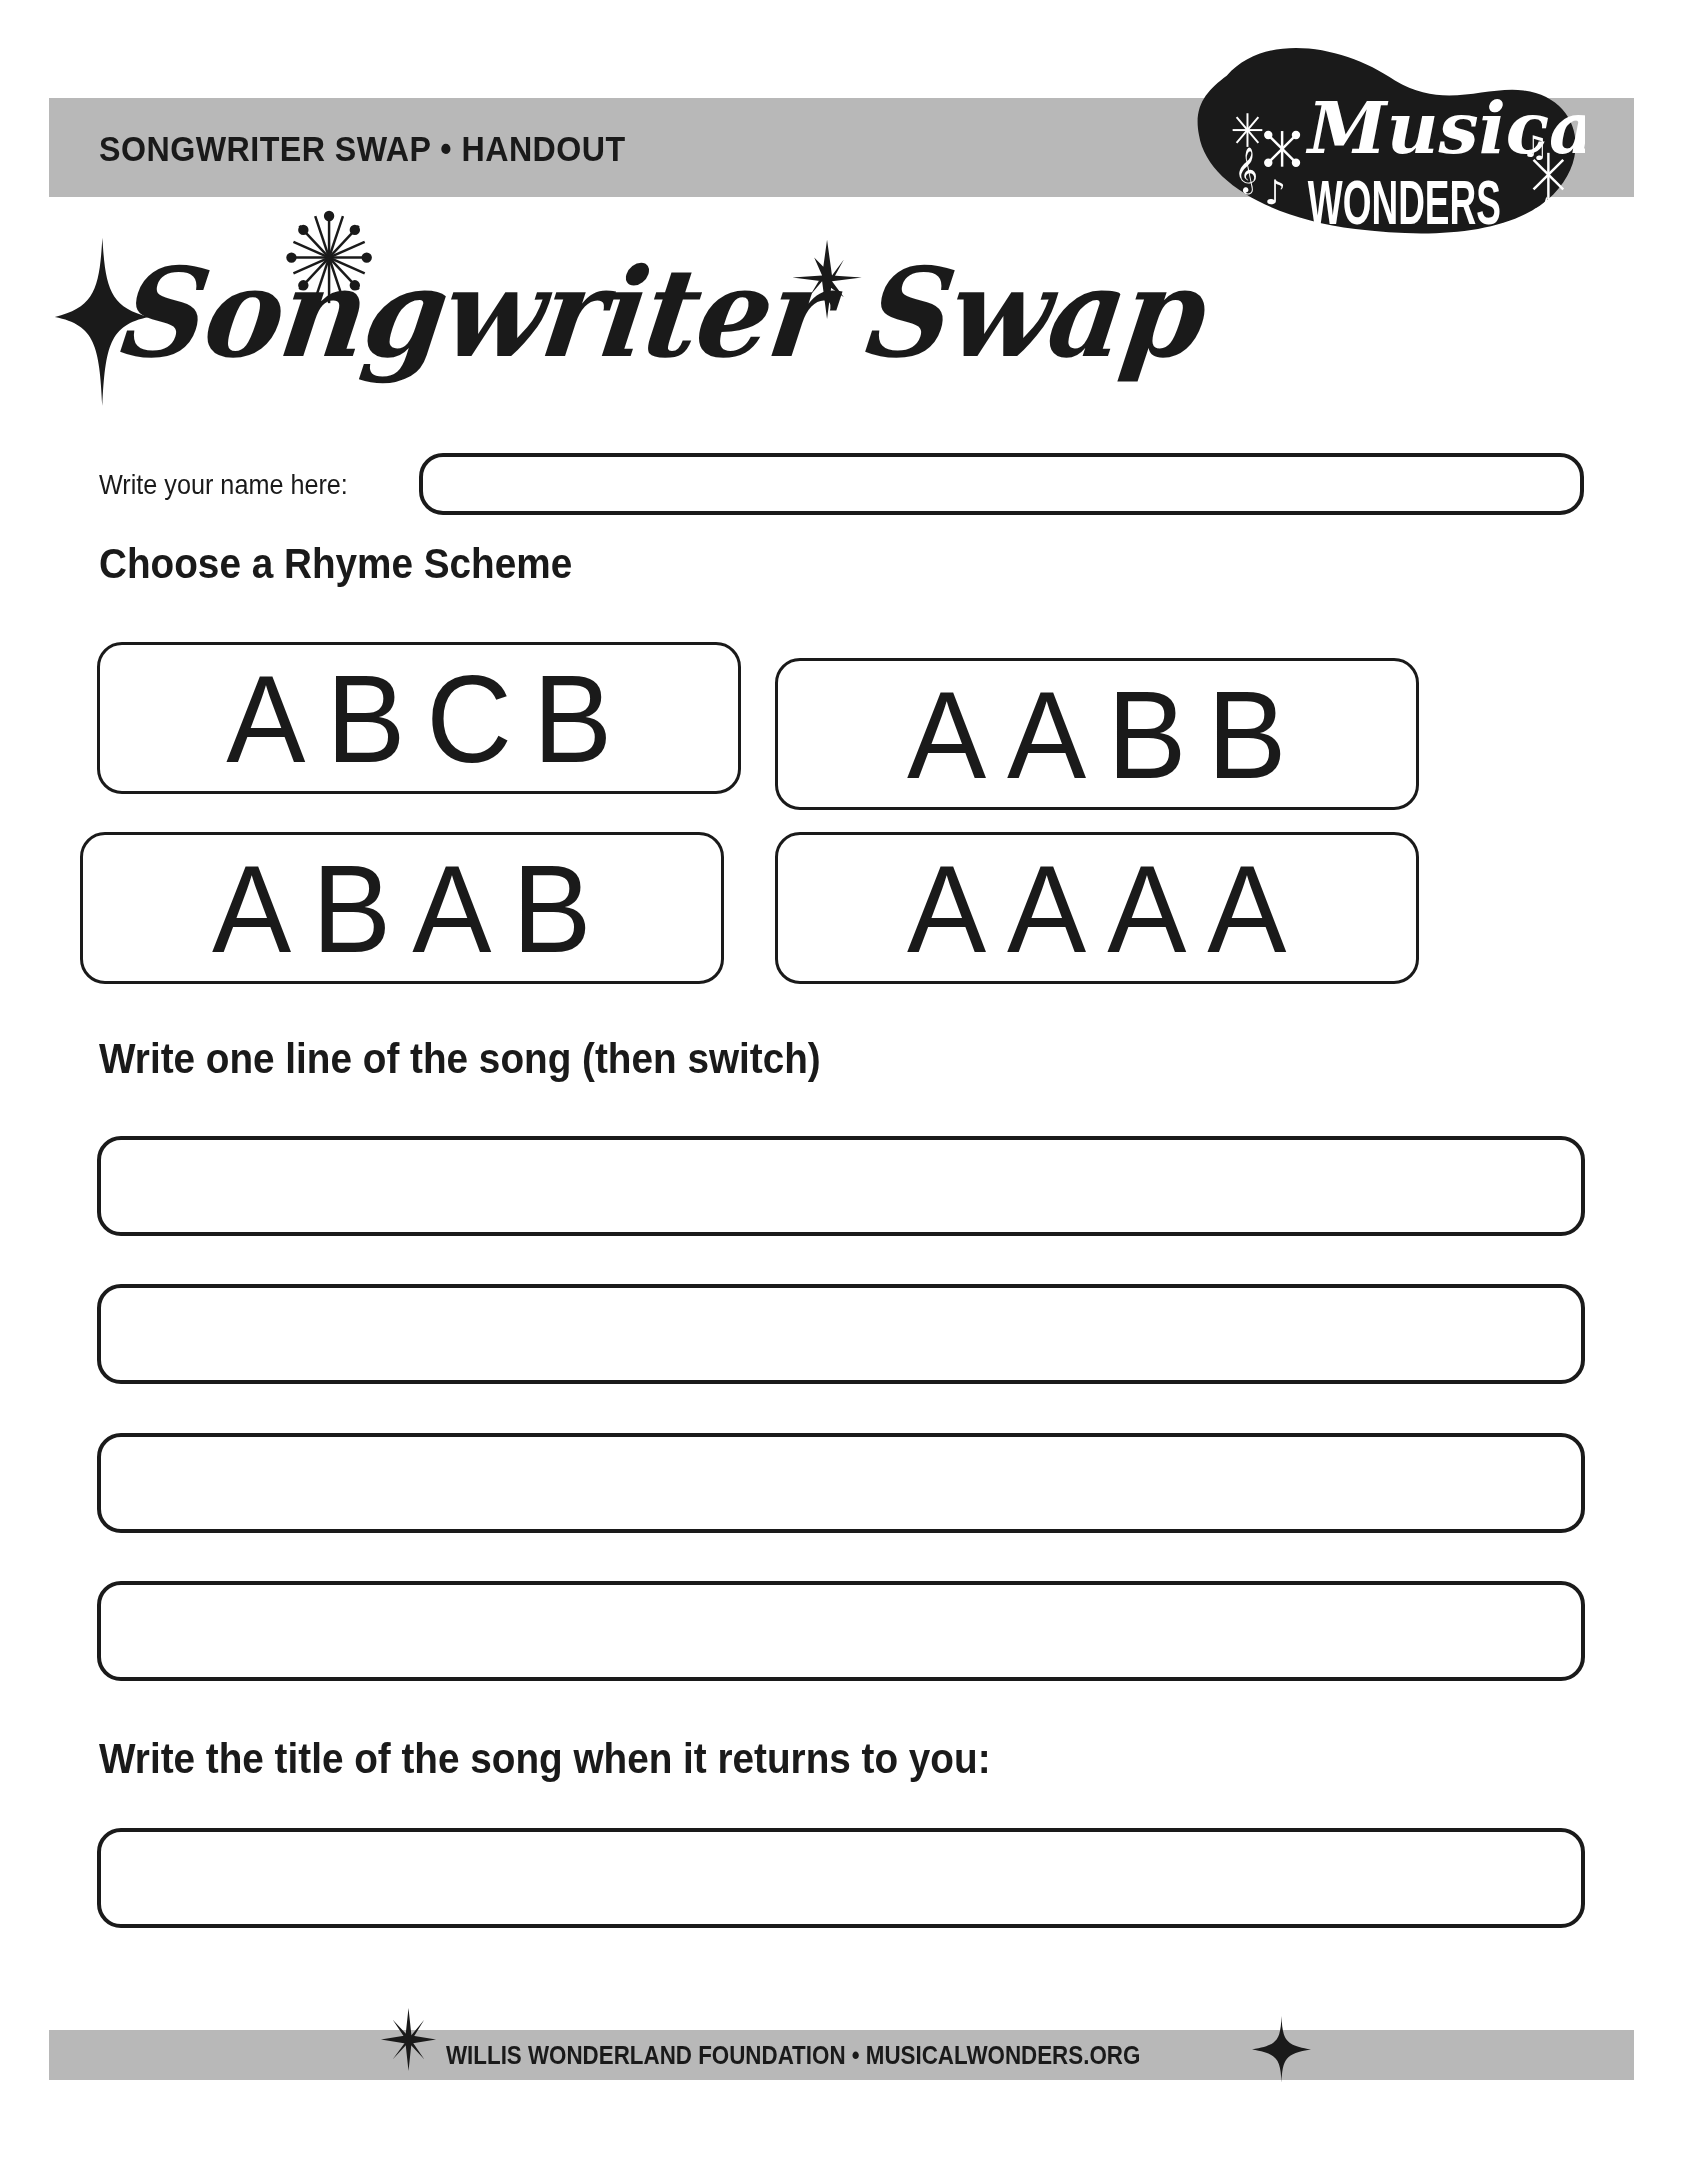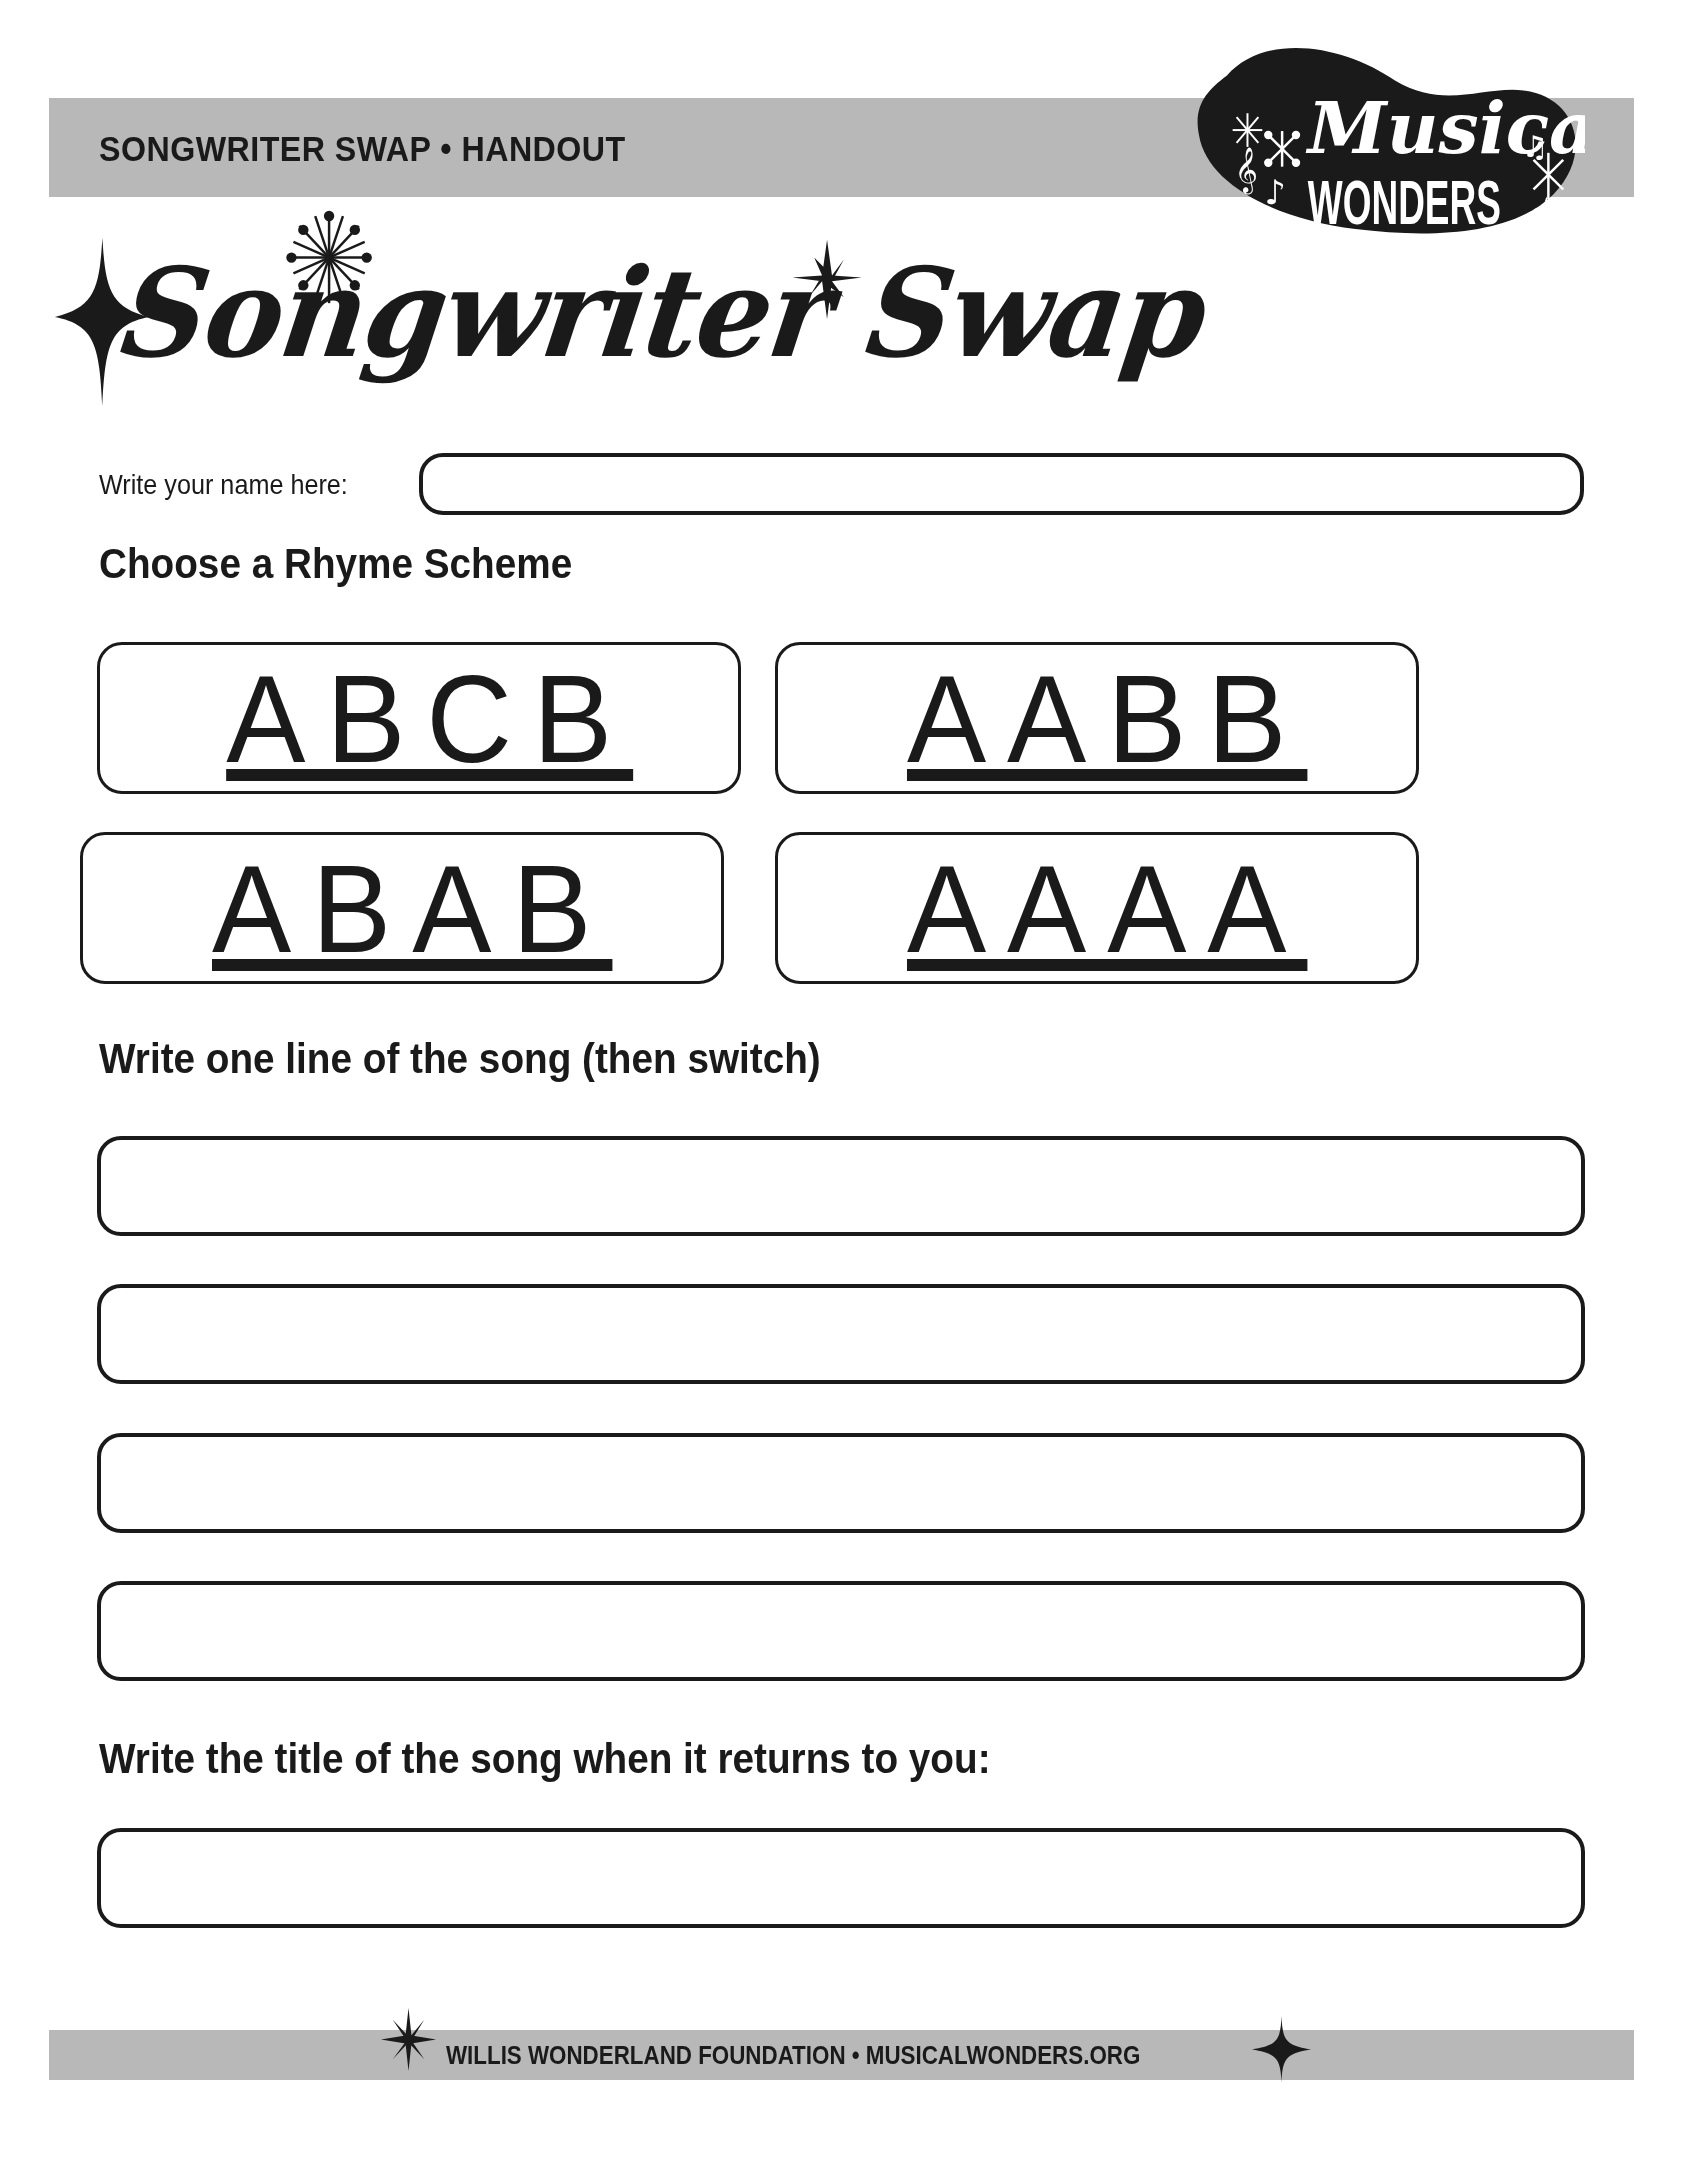--- a/index.html
+++ b/index.html
@@ -14,21 +14,21 @@
 
     .title-wrap { left: 40px; top: 208px; width: 891px; height: 218px; }
     .title-wrap svg { position: absolute; left: 0; top: 0; width: 891px; height: 218px; }
     .title-text { position: absolute; left: 84px; top: 36px; font-family: "DejaVu Serif", "Liberation Serif", serif; font-style: italic; font-weight: bold; font-size: 117px; line-height: 139px; letter-spacing: -2px; white-space: nowrap; transform: skewX(-8deg) scaleY(1.05); transform-origin: left center; }
 
     .name-label { left: 99px; top: 467px; font-size: 28px; line-height: 36px; white-space: nowrap; transform: scaleX(0.9); transform-origin: left center; }
     .name-field { left: 419px; top: 453px; width: 1165px; height: 62px; box-sizing: border-box; border: 4px solid #1a1a1a; border-radius: 24px; background: #fff; }
 
     .section-heading { left: 99px; font-size: 43px; font-weight: bold; line-height: 50px; white-space: nowrap; transform: scaleX(0.9); transform-origin: left center; }
 
-    .rhyme-box { position: absolute; box-sizing: border-box; width: 644px; height: 152px; border: 3.5px solid #1a1a1a; border-radius: 25px; background: #fff; display: flex; align-items: center; justify-content: center; cursor: pointer; text-decoration: underline; }
+    .rhyme-box { position: absolute; box-sizing: border-box; width: 644px; height: 152px; border: 3.5px solid #1a1a1a; border-radius: 25px; background: #fff; display: flex; align-items: center; justify-content: center; cursor: pointer; }
     .rhyme-letters { font-size: 125px; line-height: 125px; letter-spacing: 22px; font-weight: normal; padding-left: 22px; white-space: nowrap; transform: scaleX(0.95); }
 
     .line-box { position: absolute; left: 97px; width: 1488px; height: 100px; box-sizing: border-box; border: 4px solid #1a1a1a; border-radius: 24px; background: #fff; }
 
     .footer-bar { left: 49px; top: 2030px; width: 1585px; height: 50px; background: #b8b8b8; }
     .footer-text { left: 446px; top: 2040px; font-size: 26px; font-weight: bold; line-height: 30px; white-space: nowrap; transform: scaleX(0.86); transform-origin: left center; }
     .footer-star-left { left: 379px; top: 2008px; width: 59px; height: 63px; }
     .footer-star-right { left: 1252px; top: 2016px; width: 59px; height: 67px; }
   </style>
 </head>
@@ -97,21 +97,21 @@
 <div class="abs name-label">Write your name here:</div>
 <div class="abs name-field">
   <span></span>
 </div>
 
 <div class="abs section-heading" style="top: 538px;">Choose a Rhyme Scheme</div>
 
 <div class="rhyme-box" style="left: 97px; top: 642px;">
   <span class="rhyme-letters">ABCB</span>
 </div>
-<div class="rhyme-box" style="left: 775px; top: 642px;">
+<div class="rhyme-box" style="left: 775px; top: 658px;">
   <span class="rhyme-letters">AABB</span>
 </div>
 <div class="rhyme-box" style="left: 80px; top: 832px;">
   <span class="rhyme-letters">ABAB</span>
 </div>
 <div class="rhyme-box" style="left: 775px; top: 832px; justify-content: center;">
   <span class="rhyme-letters">AAAA</span>
 </div>
 
 <div class="abs section-heading" style="top: 1033px;">Write one line of the song (then switch)</div>

